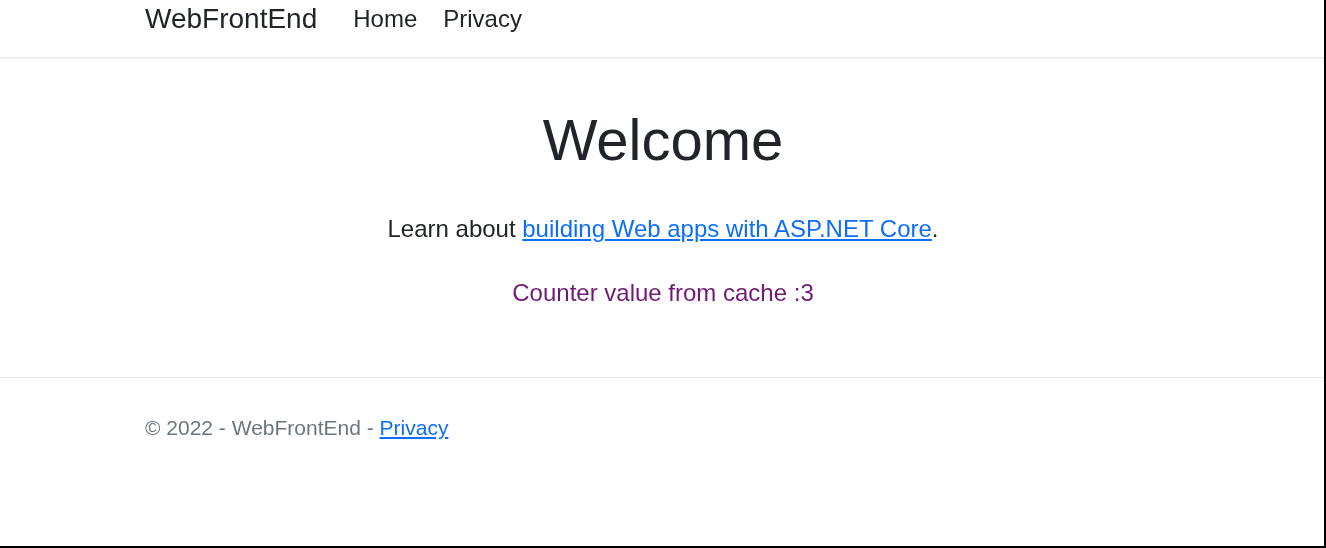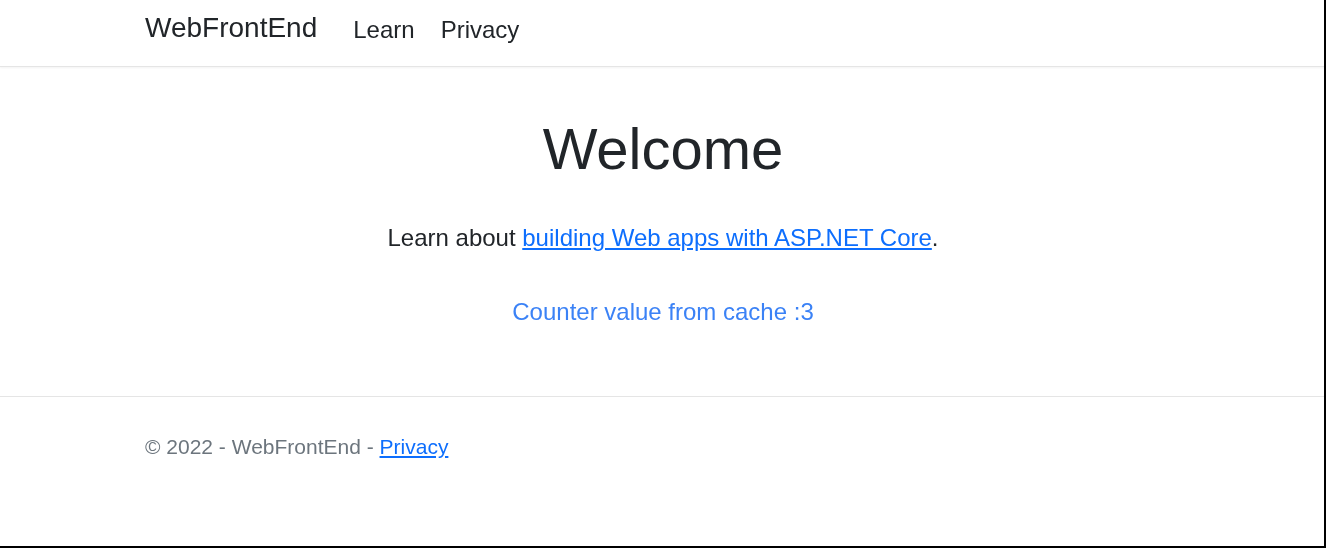--- a/index.html
+++ b/index.html
@@ -15,23 +15,23 @@
       height: 548px;
       position: relative;
     }
     .navbar {
       background: #fff;
       border-bottom: 1px solid #e5e5e5;
       box-shadow: 0 1px 2px rgba(0,0,0,0.05);
       padding: 0;
     }
     .navbar-inner {
-      padding: 12px 0 22px 145px;
+      padding: 3px 0 22px 145px;
       display: flex;
-      align-items: flex-end;
+      align-items: center;
     }
     .brand {
       font-size: 28px;
       font-weight: 400;
       color: #212529;
       text-decoration: none;
       margin-right: 36px;
     }
     .nav-links {
       display: flex;
@@ -50,30 +50,30 @@
     }
     .welcome-heading {
       font-size: 58px;
       font-weight: 300;
       color: #212529;
       margin-bottom: 42px;
     }
     .learn-line {
       font-size: 24px;
       color: #212529;
-      margin-bottom: 46px;
+      margin-bottom: 36px;
     }
     .learn-link {
       color: #0d6efd;
       text-decoration: underline;
       cursor: pointer;
     }
     .counter-line {
       font-size: 24px;
-      color: #3b82f6;
+      color: #701a75;
     }
     .footer-divider {
       border: none;
       border-top: 1px solid #e5e5e5;
       margin: 0;
     }
     .footer {
       padding: 38px 0 0 145px;
       font-size: 21px;
       color: #6c757d;
@@ -100,21 +100,21 @@
       background: #000;
     }
   </style>
 </head>
 <body>
 
 <header class="navbar">
   <div class="navbar-inner">
     <a class="brand">WebFrontEnd</a>
     <nav class="nav-links">
-      <a class="nav-link">Learn</a>
+      <a class="nav-link">Home</a>
       <a class="nav-link">Privacy</a>
     </nav>
   </div>
 </header>
 
 <main class="main">
   <h1 class="welcome-heading">Welcome</h1>
   <p class="learn-line">
     <span>Learn about </span><a class="learn-link">building Web apps with ASP.NET Core</a><span>.</span>
   </p>

